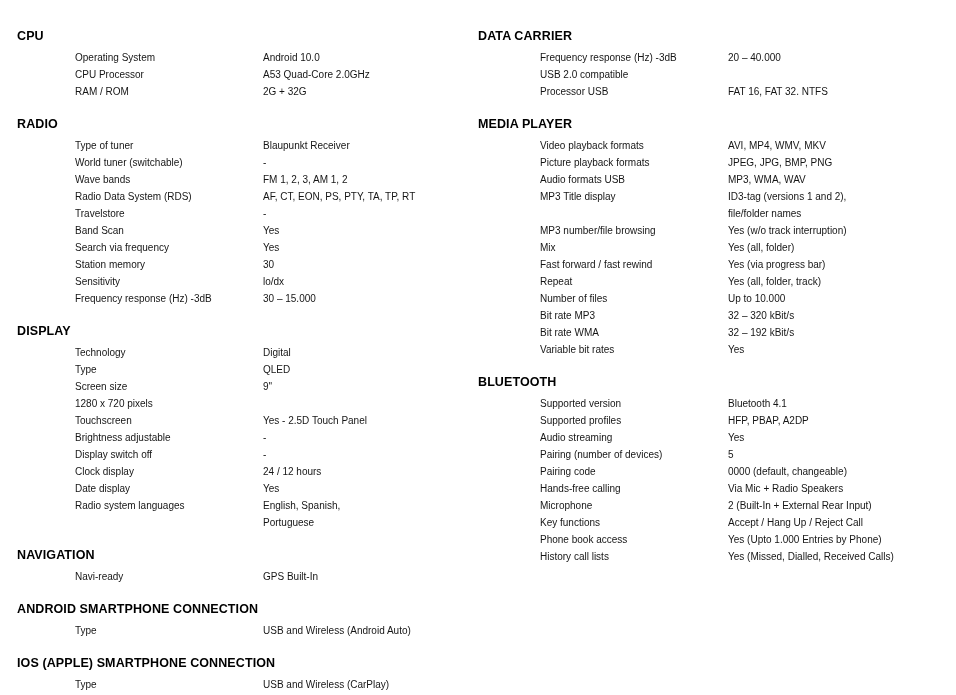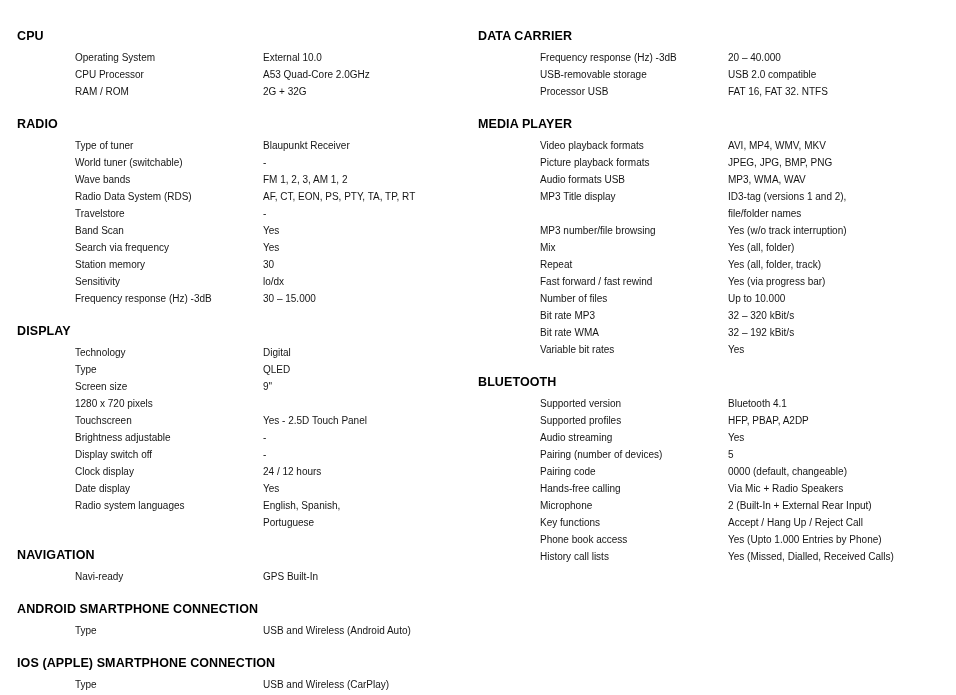--- a/index.html
+++ b/index.html
@@ -62,21 +62,21 @@
 </head>
 <body>
 
 <div class="page">
   <div class="col col-left">
   <section class="spec-section">
     <h2 class="section-title">CPU</h2>
     <div class="rows">
   <div class="spec-row">
     <div class="spec-label">Operating System</div>
-    <div class="spec-value">External 10.0</div>
+    <div class="spec-value">Android 10.0</div>
   </div>
 
   <div class="spec-row">
     <div class="spec-label">CPU Processor</div>
     <div class="spec-value">A53 Quad-Core 2.0GHz</div>
   </div>
 
   <div class="spec-row">
     <div class="spec-label">RAM / ROM</div>
     <div class="spec-value">2G + 32G</div>
@@ -227,21 +227,20 @@
   <div class="col col-right">
   <section class="spec-section">
     <h2 class="section-title">DATA CARRIER</h2>
     <div class="rows">
   <div class="spec-row">
     <div class="spec-label">Frequency response (Hz) -3dB</div>
     <div class="spec-value">20 – 40.000</div>
   </div>
 
   <div class="spec-row">
-    <div class="spec-label">USB-removable storage</div>
     <div class="spec-value">USB 2.0 compatible</div>
   </div>
 
   <div class="spec-row">
     <div class="spec-label">Processor USB</div>
     <div class="spec-value">FAT 16, FAT 32. NTFS</div>
   </div>
 </div>
   </section>
 
@@ -273,30 +272,30 @@
     <div class="spec-label">MP3 number/file browsing</div>
     <div class="spec-value">Yes (w/o track interruption)</div>
   </div>
 
   <div class="spec-row">
     <div class="spec-label">Mix</div>
     <div class="spec-value">Yes (all, folder)</div>
   </div>
 
   <div class="spec-row">
+    <div class="spec-label">Fast forward / fast rewind</div>
+    <div class="spec-value">Yes (via progress bar)</div>
+  </div>
+
+  <div class="spec-row">
     <div class="spec-label">Repeat</div>
     <div class="spec-value">Yes (all, folder, track)</div>
   </div>
 
   <div class="spec-row">
-    <div class="spec-label">Fast forward / fast rewind</div>
-    <div class="spec-value">Yes (via progress bar)</div>
-  </div>
-
-  <div class="spec-row">
     <div class="spec-label">Number of files</div>
     <div class="spec-value">Up to 10.000</div>
   </div>
 
   <div class="spec-row">
     <div class="spec-label">Bit rate MP3</div>
     <div class="spec-value">32 – 320 kBit/s</div>
   </div>
 
   <div class="spec-row">

